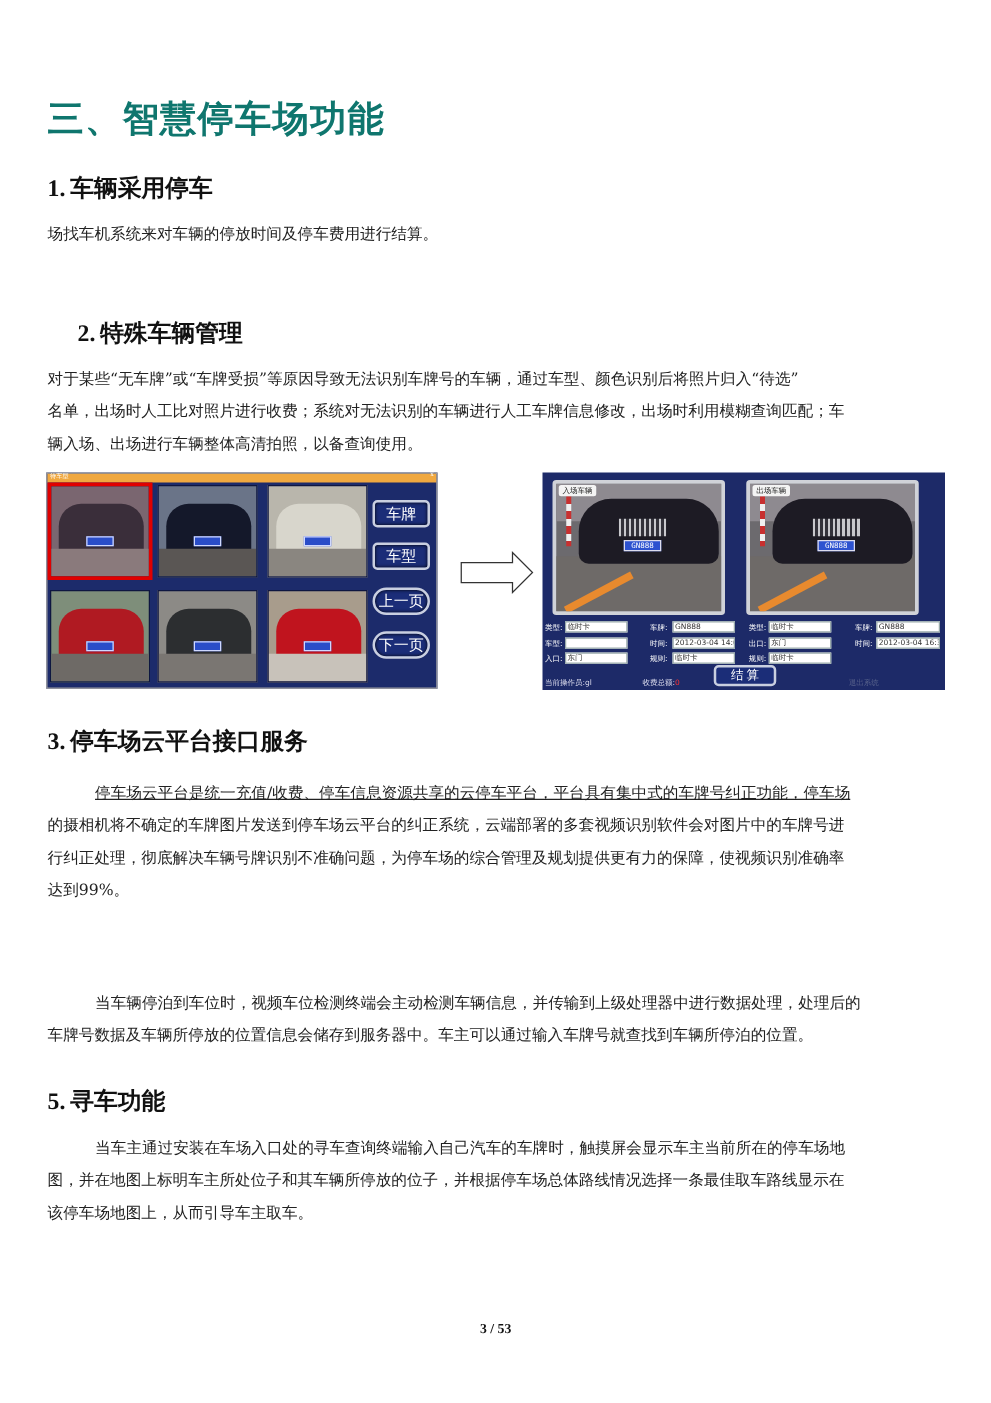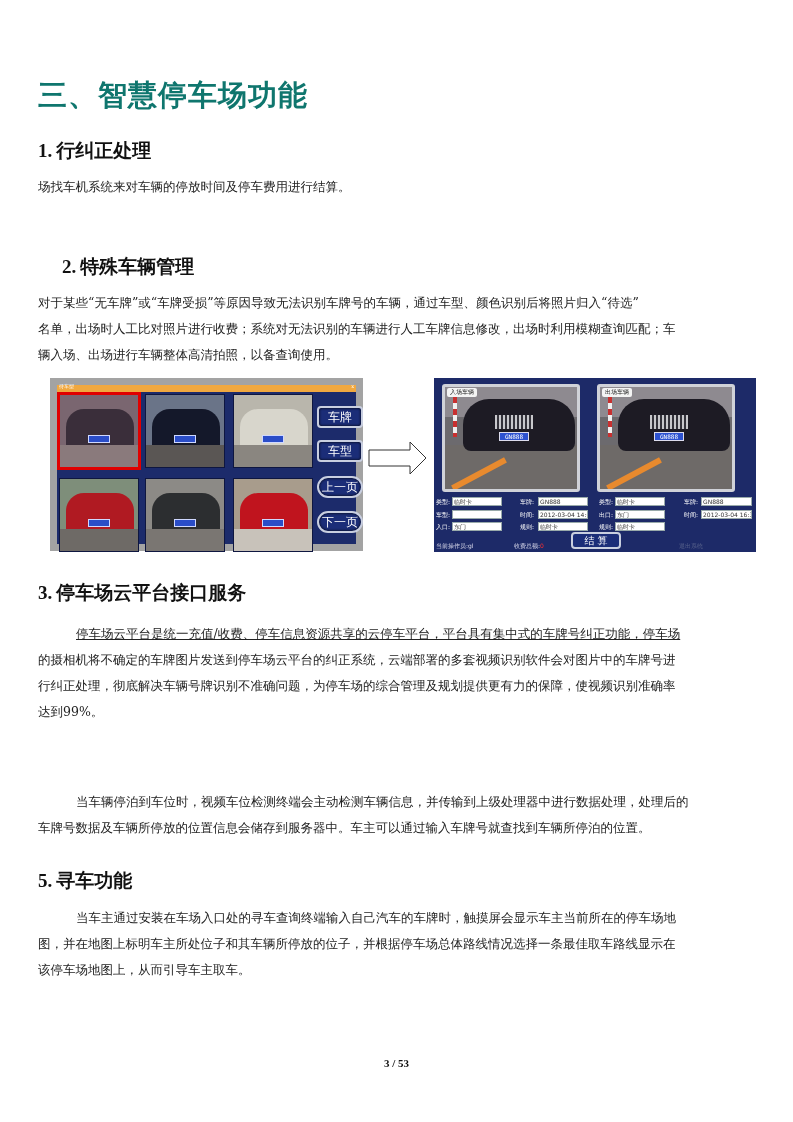--- a/index.html
+++ b/index.html
@@ -6,21 +6,21 @@
   html, body { width: 793px; height: 1122px; background: #ffffff; }
   body { position: relative; font-family: "DejaVu Serif", "Liberation Serif", serif; color: #111; overflow: hidden; }
   .page { position: absolute; left: 0; top: 0; width: 793px; height: 1122px; }
   .h1 { position: absolute; left: 38px; top: 76px; font-family: "DejaVu Sans", "Liberation Sans", sans-serif; font-size: 29px; font-weight: bold; letter-spacing: 1px; color: #0f766e; }
   .h2 { position: absolute; left: 38px; font-family: "DejaVu Sans", "Liberation Sans", sans-serif; font-size: 19px; font-weight: bold; color: #111; }
   .h2 .num { font-family: "Liberation Serif", serif; font-weight: bold; margin-right: 4px; }
   .para { position: absolute; left: 38px; width: 722px; font-size: 12.5px; line-height: 26px; color: #222; text-align: justify; }
   .para span.line { display: block; white-space: nowrap; }
 
   
-  .shot1 { position: absolute; left: 37px; top: 378px; width: 313px; height: 173px; background: #1c2b6b; border: 7px solid #a3a3a3; margin-left: 13px; }
+  .shot1 { position: absolute; left: 37px; top: 378px; width: 313px; height: 173px; background: #1c2b6b; border: 1px solid #a3a3a3; }
   .shot1 .titlebar { position: absolute; left: 0; top: 0; width: 100%; height: 7px; background: #f0a840; }
   .shot1 .titlebar .t { position: absolute; left: 2px; top: -2px; font-size: 5px; color: #fff; }
   .shot1 .titlebar .x { position: absolute; right: 2px; top: -2px; font-size: 5px; color: #fff; }
   .thumb { position: absolute; width: 80px; height: 74px; border: 1px solid #0e1640; overflow: hidden; }
   .thumb .car { position: absolute; left: 6px; top: 14px; width: 68px; height: 42px; border-radius: 18px 18px 6px 6px; }
   .thumb .plate { position: absolute; left: 28px; top: 40px; width: 22px; height: 8px; background: #2a4dc8; border: 1px solid #cfd8ff; }
   .thumb .ground { position: absolute; left: 0; bottom: 0; width: 100%; height: 22px; background: #5a5654; }
   .thumb.selected { outline: 3px solid #e00000; outline-offset: -1px; }
   .side-btn { position: absolute; left: 260px; width: 46px; height: 22px; background: #1b2d78; border: 2px solid #c9cfe0; border-radius: 4px; color: #fff; font-family: "DejaVu Sans", sans-serif; font-size: 12px; text-align: center; line-height: 18px; box-shadow: inset 0 0 3px #000; }
 
@@ -33,35 +33,35 @@
   .pic .sky { position: absolute; left: 0; top: 0; width: 100%; height: 30px; background: #8e8a90; }
   .pic .car { position: absolute; left: 18px; top: 12px; width: 112px; height: 52px; background: #1d1b24; border-radius: 26px 26px 8px 8px; }
   .pic .grille { position: absolute; left: 50px; top: 28px; width: 38px; height: 14px; background: repeating-linear-gradient(90deg,#c8c8cc 0 2px,#33323a 2px 4px); }
   .pic .plate { position: absolute; left: 54px; top: 45px; width: 30px; height: 9px; background: #2d52d0; border: 1px solid #dde; color: #fff; font-size: 6px; font-family: "DejaVu Sans Mono", monospace; line-height: 7px; text-align: center; }
   .pic .road { position: absolute; left: 0; bottom: 0; width: 100%; height: 44px; background: #6e6a68; }
   .pic .stripe { position: absolute; left: 4px; bottom: 12px; width: 60px; height: 6px; background: #e88a2e; transform: rotate(-28deg); }
   .pic .tag { position: absolute; left: 2px; top: 1px; background: #f4f4f4; color: #222; font-size: 6px; padding: 0 3px; border-radius: 2px; font-family: "DejaVu Sans", sans-serif; }
   .pole { position: absolute; left: 8px; top: 10px; width: 4px; height: 40px; background: repeating-linear-gradient(180deg,#c83030 0 6px,#f0f0f0 6px 12px); }
   .fld-label { position: absolute; font-size: 6px; color: #fff; font-family: "DejaVu Sans", sans-serif; }
   .fld { position: absolute; height: 9px; background: #fff; border: 1px solid #9aa; font-size: 6px; line-height: 7px; color: #333; padding-left: 1px; font-family: "DejaVu Sans", sans-serif; white-space: nowrap; overflow: hidden; }
-  .calc-btn { position: absolute; left: 137px; top: 154px; width: 50px; height: 17px; background: #1b2d78; border: 2px solid #c9cfe0; border-radius: 4px; color: #fff; font-size: 10px; text-align: center; line-height: 13px; font-family: Liberation Sans, sans-serif; }
+  .calc-btn { position: absolute; left: 137px; top: 154px; width: 50px; height: 17px; background: #1b2d78; border: 2px solid #c9cfe0; border-radius: 4px; color: #fff; font-size: 10px; text-align: center; line-height: 13px; font-family: Liberation Serif, serif; }
   .status { position: absolute; top: 164px; font-size: 6px; color: #dde; font-family: "DejaVu Sans", sans-serif; }
   .status .red { color: #ff3030; }
 
   .footer { position: absolute; left: 0; width: 793px; top: 1057px; text-align: center; font-family: "Liberation Serif", serif; font-size: 11px; font-weight: bold; color: #111; }
 </style>
 </head>
 <body>
 
 <div class="page">
 
   <div class="h1">三、智慧停车场功能</div>
 
   <div class="h2" style="top:138px;">
-    <span class="num">1.</span><span>行纠正处理</span>
+    <span class="num">1.</span><span>车辆采用停车</span>
   </div>
   <div class="para" style="top:174px;">
     <span class="line">场找车机系统来对车辆的停放时间及停车费用进行结算。</span>
   </div>
 
   <div class="h2" style="top:254px;margin-left:24px;">
     <span class="num">2.</span><span>特殊车辆管理</span>
   </div>
   <div class="para" style="top:290px;">
     <span class="line">对于某些“无车牌”或“车牌受损”等原因导致无法识别车牌号的车辆，通过车型、颜色识别后将照片归入“待选”</span>

